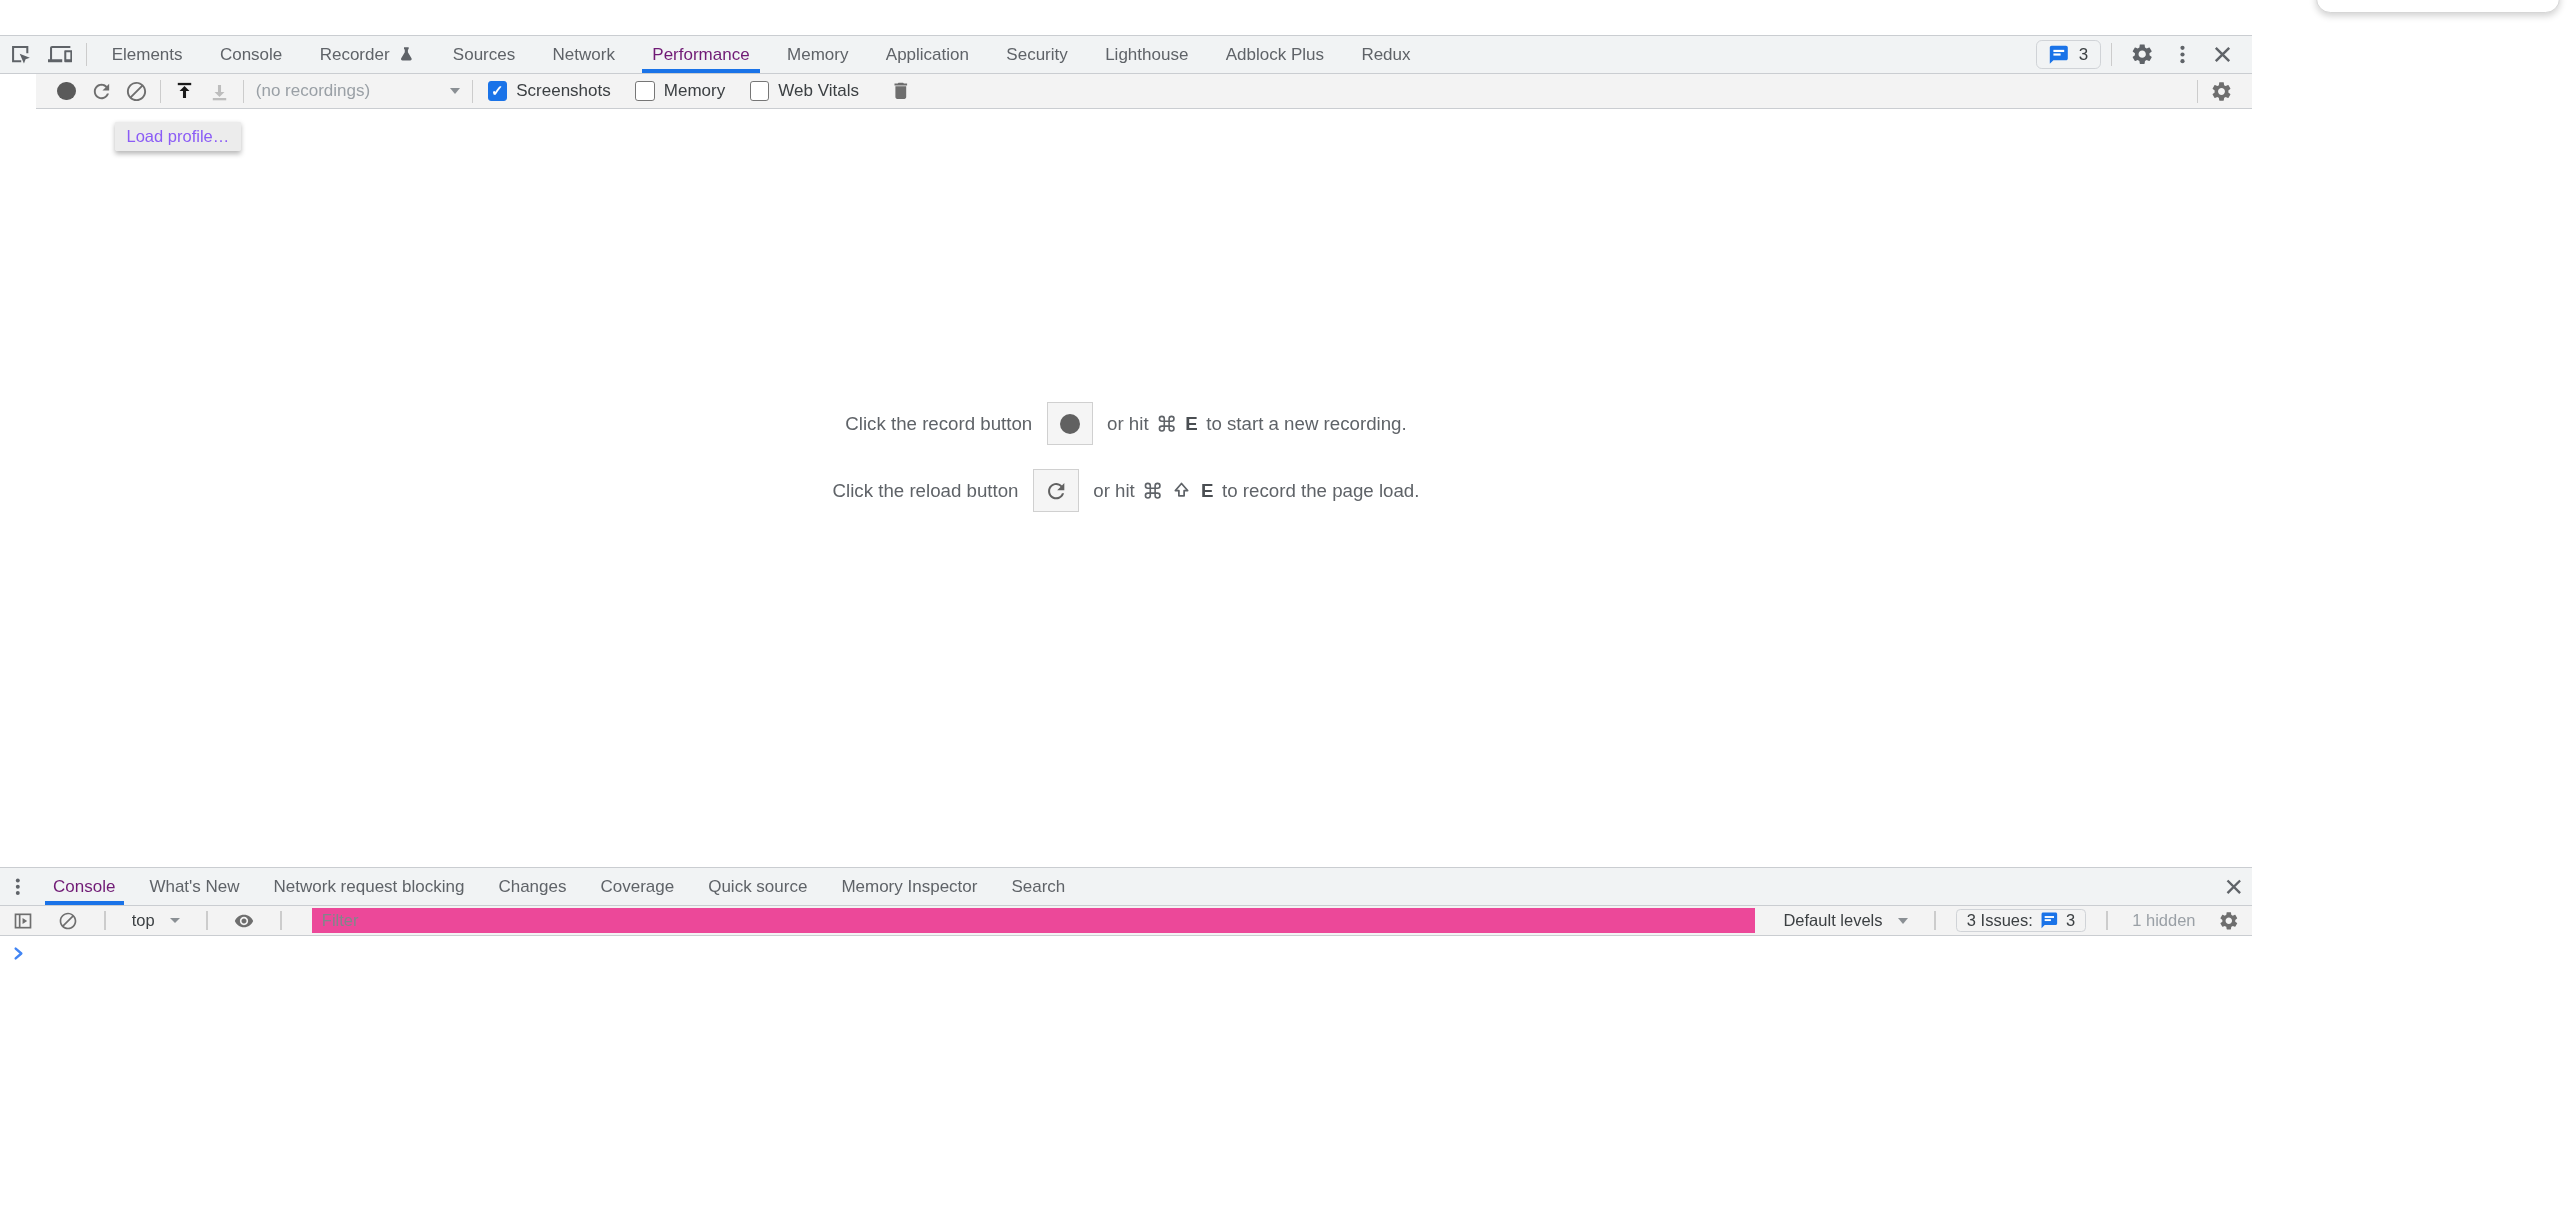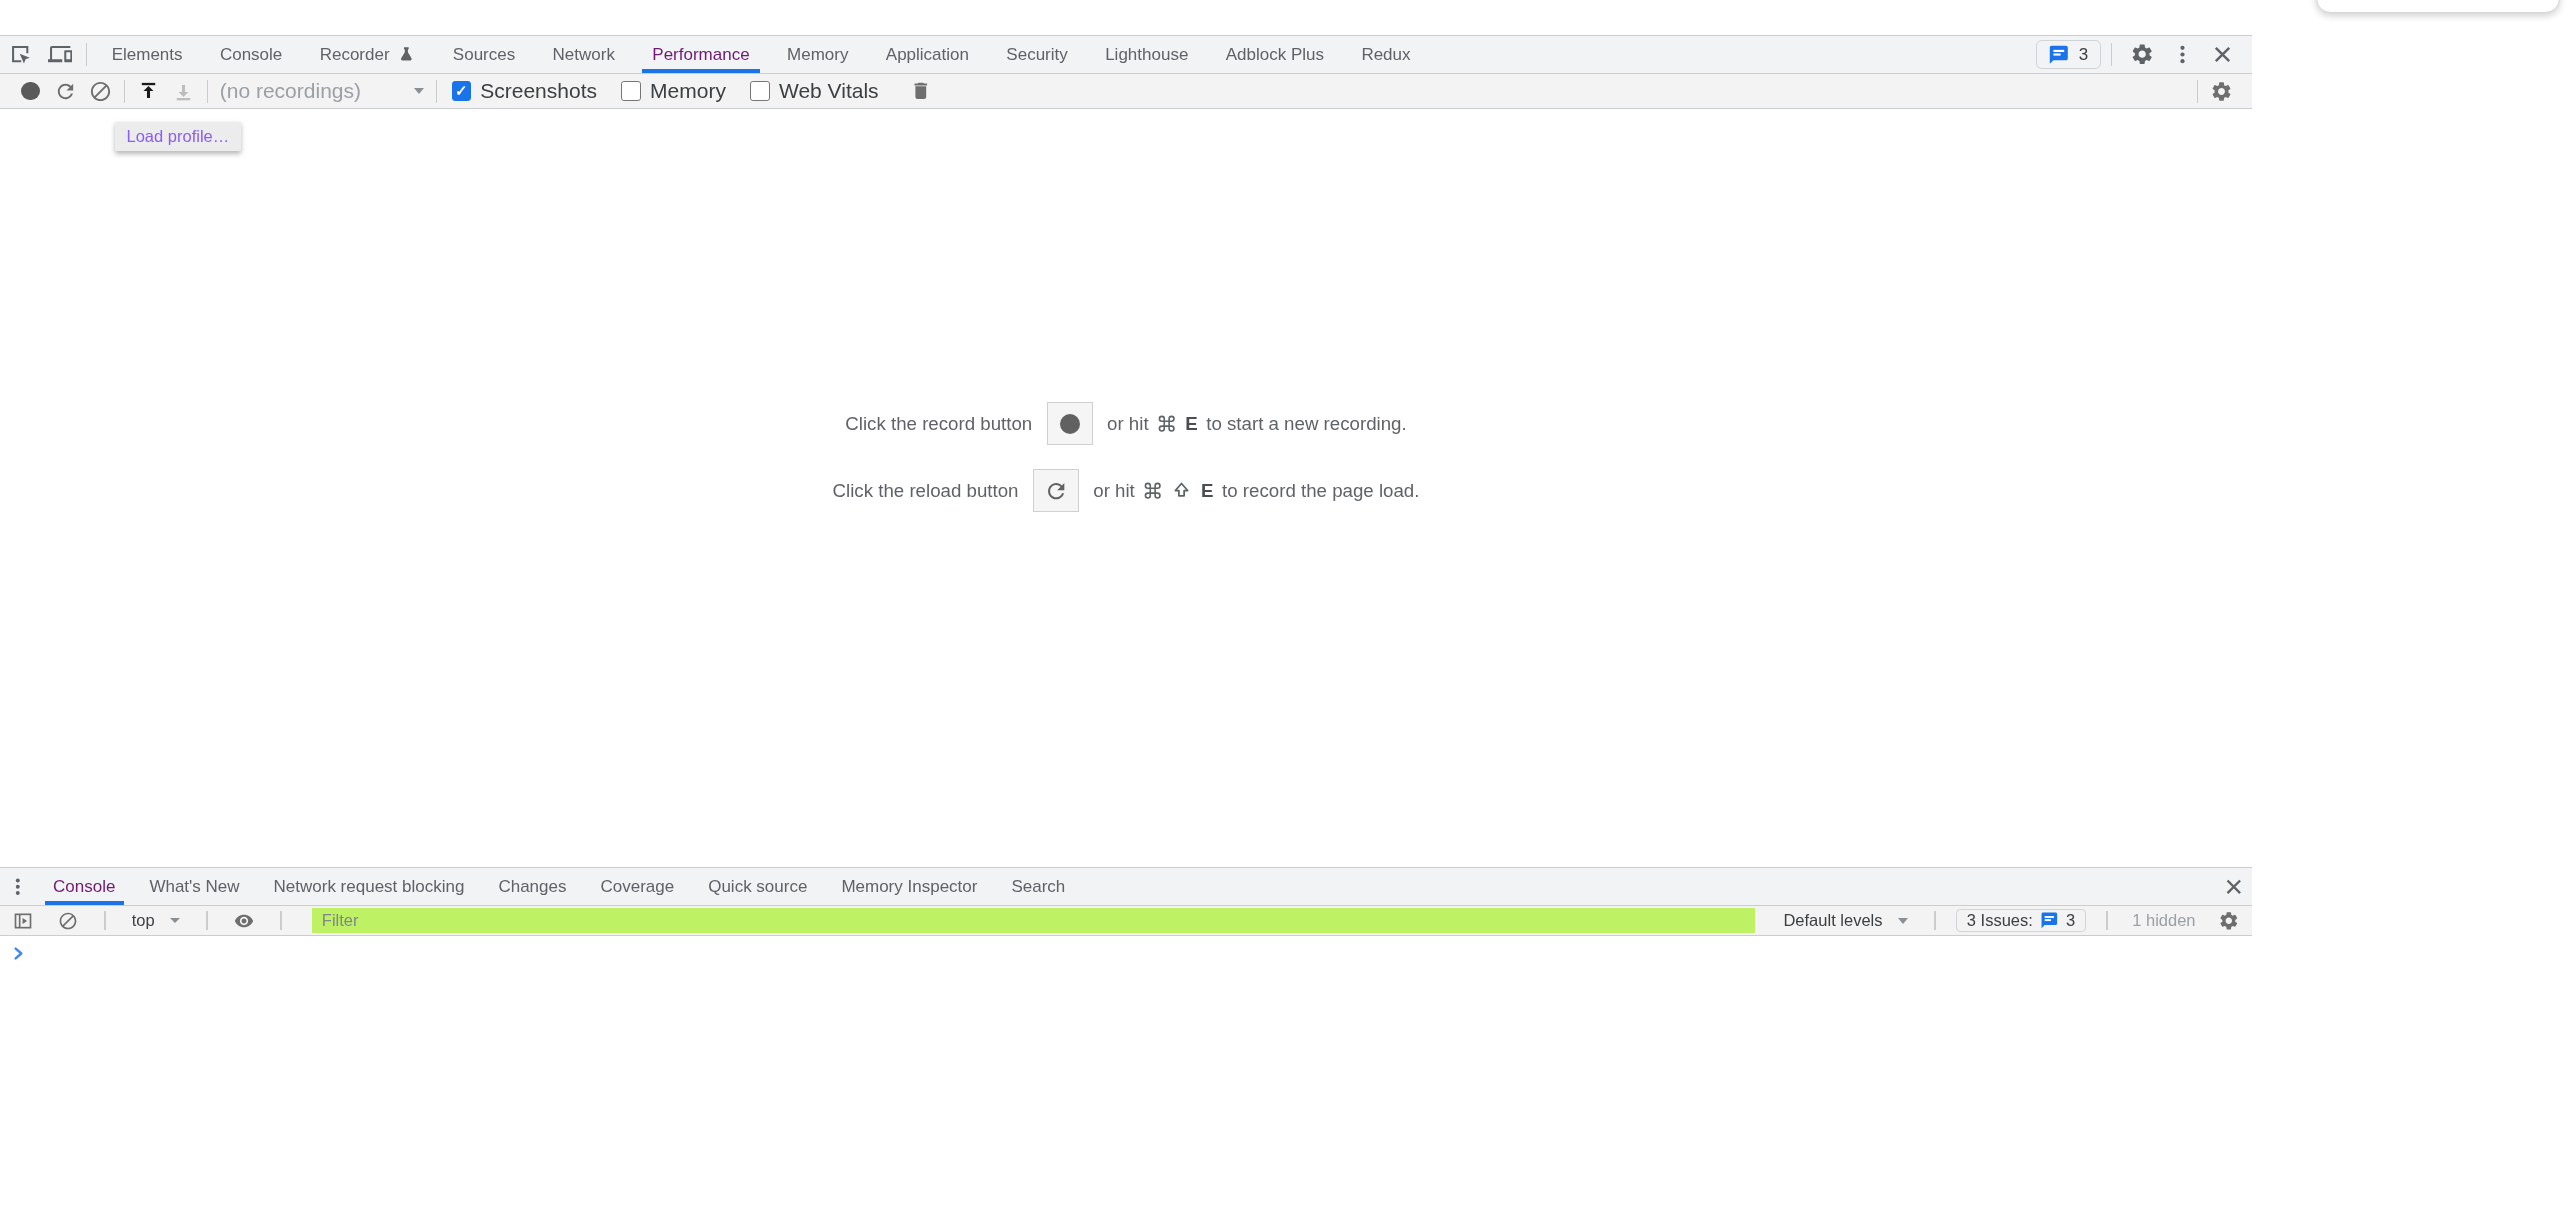--- a/index.html
+++ b/index.html
@@ -22,21 +22,21 @@
   .tab.selected { color:#701a75; }
   .tab.selected::after { content:""; position:absolute; left:8.6px; right:8.6px; bottom:0; height:3.6px; background:#1a73e8; }
   .tab .flask { margin-left:7.2px; display:flex; }
   .tabbar-right { margin-left:auto; display:flex; align-items:center; padding-right:10px; }
   .issues-badge { display:flex; align-items:center; gap:8.6px; border:1.4px solid #d0d3d7; border-radius:5.8px;
     padding:2.9px 11.5px; color:#3c4043; cursor:pointer; }
   .ic { display:block; }
 
   
   .perf-toolbar { height:35px; background:#f3f3f3; border-bottom:1.4px solid #cacdd1;
-    display:flex; align-items:center; padding:0 13px; font-size:21px; }
+    display:flex; align-items:center; padding:0 13px; font-size:17px;margin-left:36px; }
   .tool-btn { display:flex; align-items:center; justify-content:center; width:35px; height:32px; cursor:pointer; }
   .record-dot { width:18.7px; height:18.7px; border-radius:50%; background:#5a5a5a; }
   .recordings-select { display:flex; align-items:center; justify-content:space-between; width:216px;
     color:#9aa0a6; cursor:pointer; padding:0 5.8px; }
   .tri-down { width:0; height:0; border-left:5.8px solid transparent; border-right:5.8px solid transparent;
     border-top:6.5px solid #8a8f94; margin-left:7.2px; }
   .cb { display:flex; align-items:center; gap:9.3px; margin-right:24.4px; cursor:pointer; color:#3c4043; }
   .cb-box { width:19.4px; height:19.4px; border:1.4px solid #767676; border-radius:2.9px; background:#fff;
     display:flex; align-items:center; justify-content:center; }
   .cb-box.checked { background:#1a73e8; border-color:#1a73e8; }
@@ -64,21 +64,21 @@
     display:flex; align-items:stretch; font-size:17px; }
   .drawer-tabbar .icon-btn { width:36px; }
   .drawer-tabbar .tab { padding:0 17px; }
 
   
   .console-toolbar { height:30px; background:#f3f3f3; border-bottom:1.4px solid #cacdd1;
     display:flex; align-items:center; padding:0 7.2px; font-size:16.5px;gap:13px; }
   .console-toolbar .tool-btn { width:32px; height:27px; }
   .console-toolbar .vsep { height:18.7px; margin:0 7.2px; }
   .ctx-select, .levels-select { display:flex; align-items:center; gap:8.6px; color:#3c4043; cursor:pointer; padding:0 5.8px; white-space:nowrap; }
-  .filter-input { flex:1; height:24.4px; border:none; outline:none; background:#bef264; font-size:16.5px;
+  .filter-input { flex:1; height:24.4px; border:none; outline:none; background:#ec4899; font-size:16.5px;
     font-family:"Liberation Sans", sans-serif; color:#202124; padding:0 10px; margin:0 10px; }
   .filter-input::placeholder { color:#80868b; }
   .issues-btn { display:flex; align-items:center; gap:7.2px; border:1.4px solid #d0d3d7; border-radius:4.3px;
     padding:1.4px 10px; color:#3c4043; cursor:pointer; white-space:nowrap; }
   .hidden-count { color:#9aa0a6; white-space:nowrap; margin:0 4.3px; }
 
   
   .console-body { height:271px; background:#fff; }
   .prompt-row { display:flex; align-items:center; padding:8.6px 0 0 10px; }
 </style>

